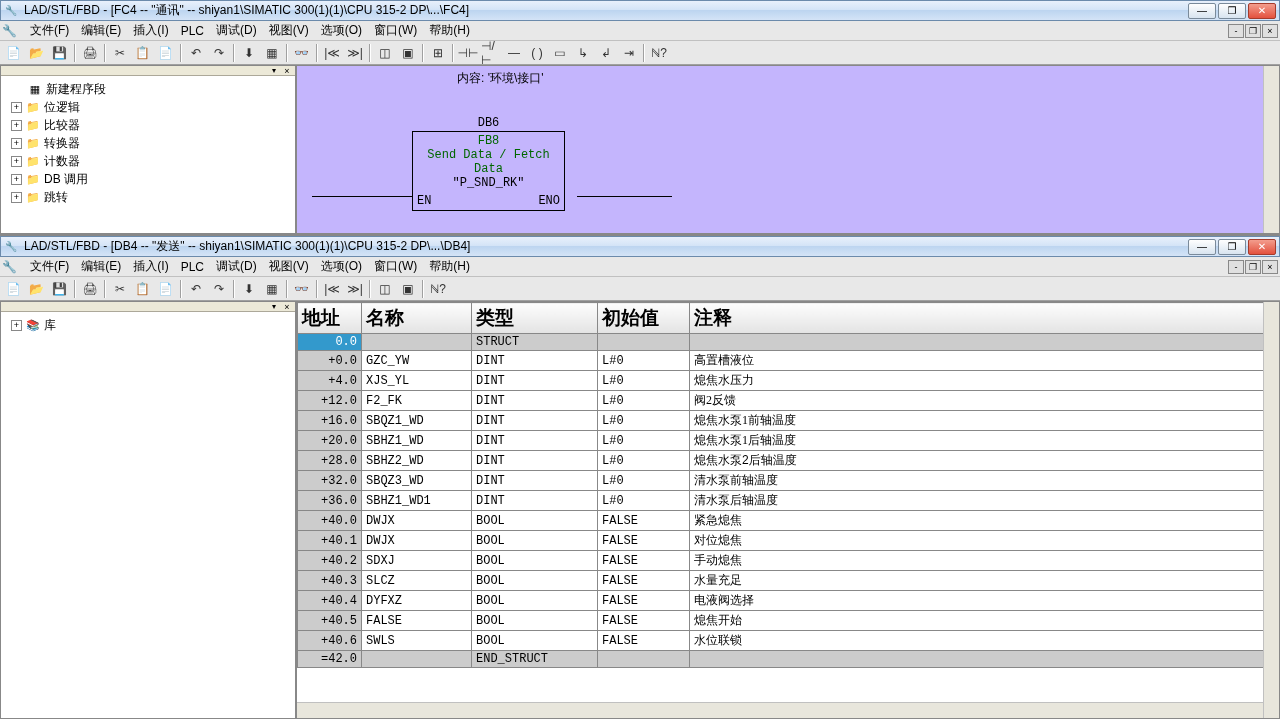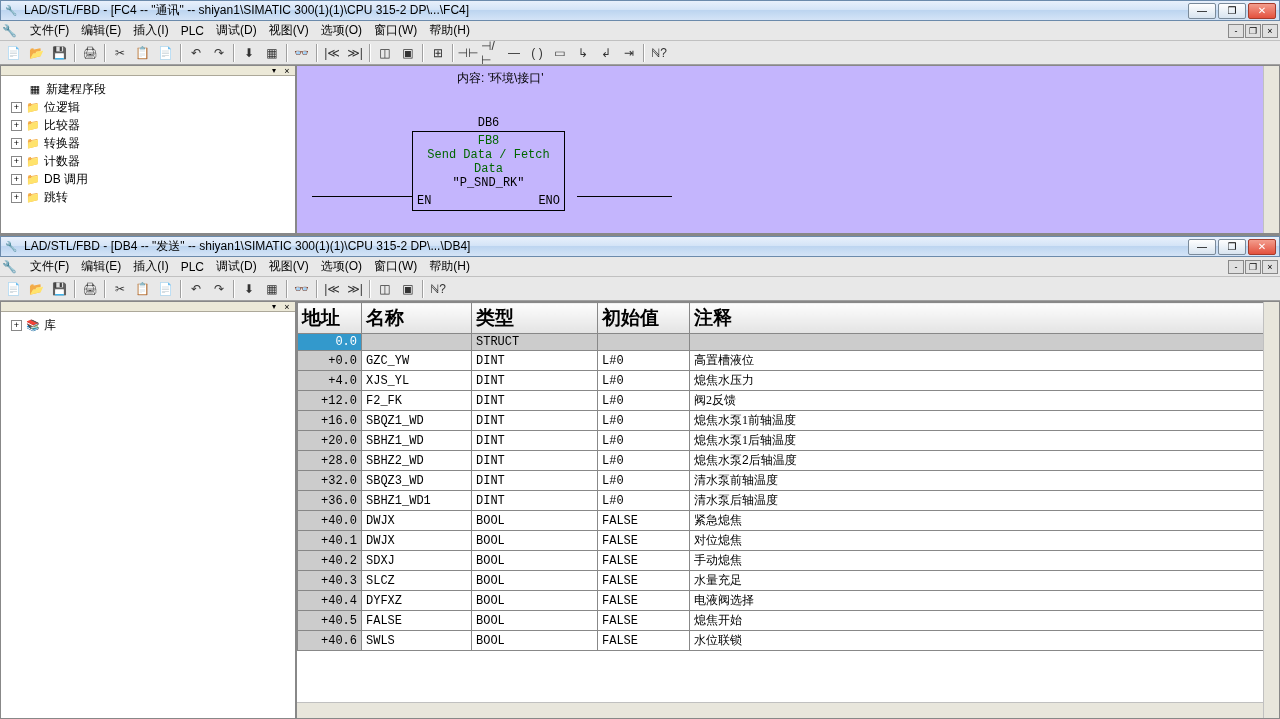--- a/index.html
+++ b/index.html
@@ -379,20 +379,27 @@
                 <td class="init-col">FALSE</td>
                 <td class="" style="font-family:'Microsoft YaHei','SimSun';">熄焦开始</td>
               </tr>
               <tr>
                 <td class="addr-col">+40.6</td>
                 <td class="name-col">SWLS</td>
                 <td class="type-col">BOOL</td>
                 <td class="init-col">FALSE</td>
                 <td class="" style="font-family:'Microsoft YaHei','SimSun';">水位联锁</td>
               </tr>
+              <tr>
+                <td class="addr-col">=42.0</td>
+                <td class="name-col gray-cell"></td>
+                <td class="type-col gray-cell">END_STRUCT</td>
+                <td class="init-col gray-cell"></td>
+                <td class="gray-cell" style="font-family:'Microsoft YaHei','SimSun';"></td>
+              </tr>
             </tbody>
         </table>
       </div>
       <div class="scrolltrack-right"></div>
       <div class="scrolltrack-bottom"></div>
     </div>
   </div>
 </div>
 
 </body></html>

